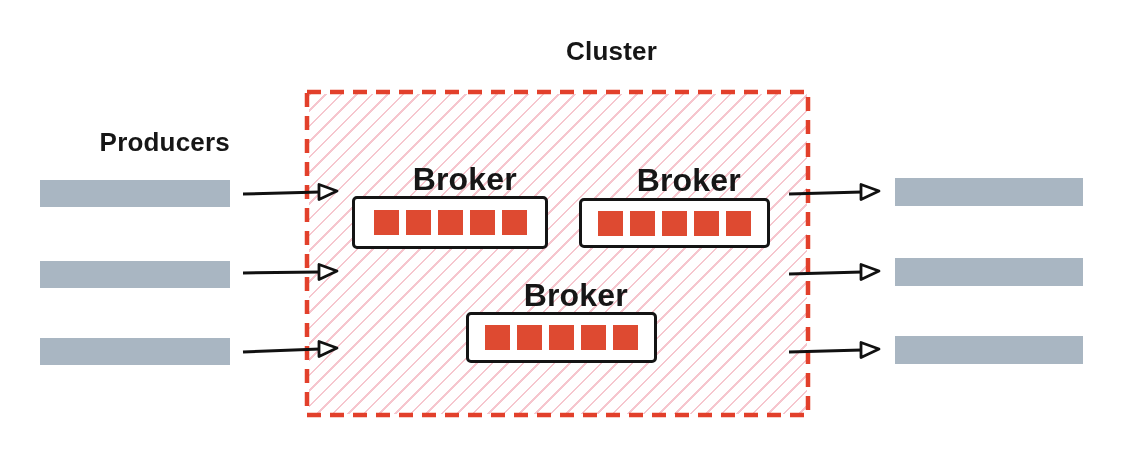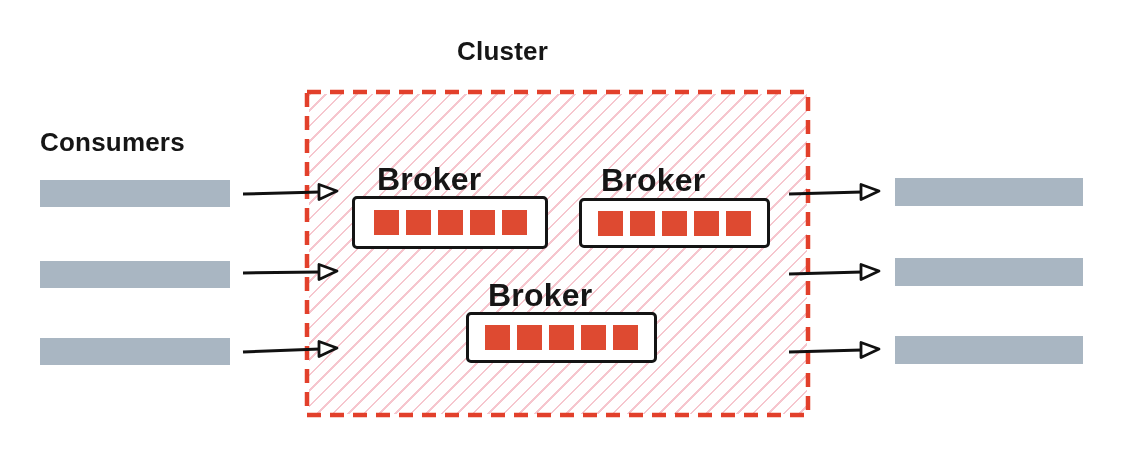--- a/index.html
+++ b/index.html
@@ -6,21 +6,21 @@
   body { font-family: "Liberation Sans", sans-serif; color: #161616; }
   .stage {
     position: relative;
     width: 1124px;
     height: 458px;
     background: #ffffff;
     overflow: hidden;
   }
   .label {
     position: absolute;
-    text-align: left;
+    text-align: right;
     font-weight: bold;
     color: #161616;
     letter-spacing: 0.2px;
     white-space: nowrap;
   }
   .big-label { font-size: 26px; }
   .broker-label { font-size: 32px; }
 
   
   .cluster-hatch {
@@ -96,21 +96,21 @@
       <line x1="789" y1="274" x2="862" y2="272" stroke="#111" stroke-width="3"></line>
       <polygon points="879,271 861,264.5 861,279.5" fill="#fff" stroke="#111" stroke-width="2.8" stroke-linejoin="round"></polygon>
     </g>
     <g>
       <line x1="789" y1="352" x2="862" y2="350" stroke="#111" stroke-width="3"></line>
       <polygon points="879,349 861,342.5 861,357.5" fill="#fff" stroke="#111" stroke-width="2.8" stroke-linejoin="round"></polygon>
     </g>
   </svg>
 
   <div class="label big-label" style="left:457px; top:36px; width:200px;">Cluster</div>
-  <div class="label big-label" style="left:40px; top:127px; width:190px;">Consumers</div>
+  <div class="label big-label" style="left:40px; top:127px; width:190px;">Producers</div>
 
   <div class="bar" style="left:40px; top:180px;"></div>
   <div class="bar" style="left:40px; top:261px;"></div>
   <div class="bar" style="left:40px; top:338px;"></div>
 
   <div class="bar" style="left:895px; top:178px; width:188px; height:28px;"></div>
   <div class="bar" style="left:895px; top:258px; width:188px; height:28px;"></div>
   <div class="bar" style="left:895px; top:336px; width:188px; height:28px;"></div>
 
   <div class="label broker-label" style="left:377px; top:161px; width:140px;">Broker</div>

